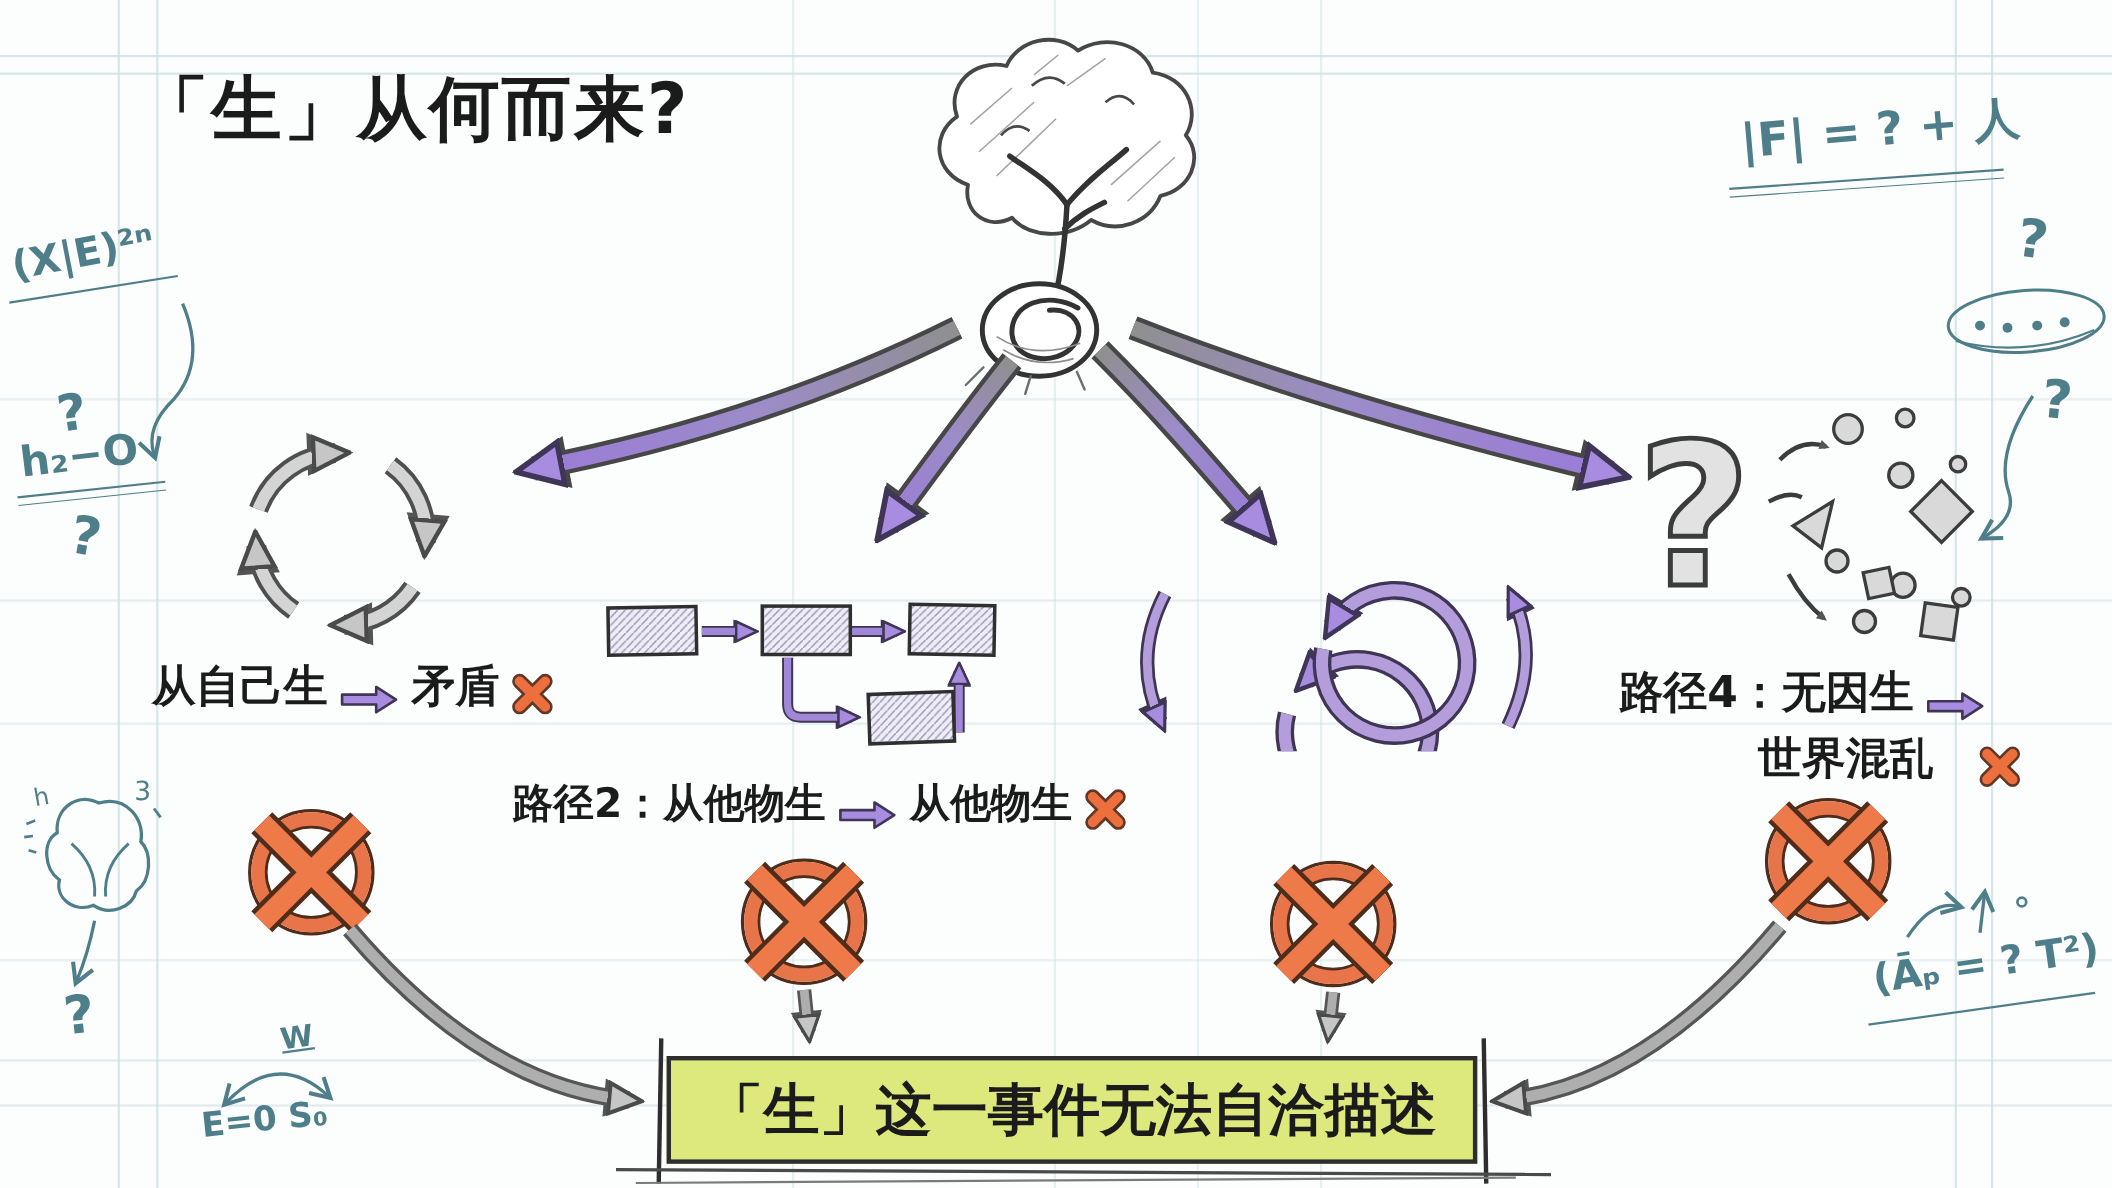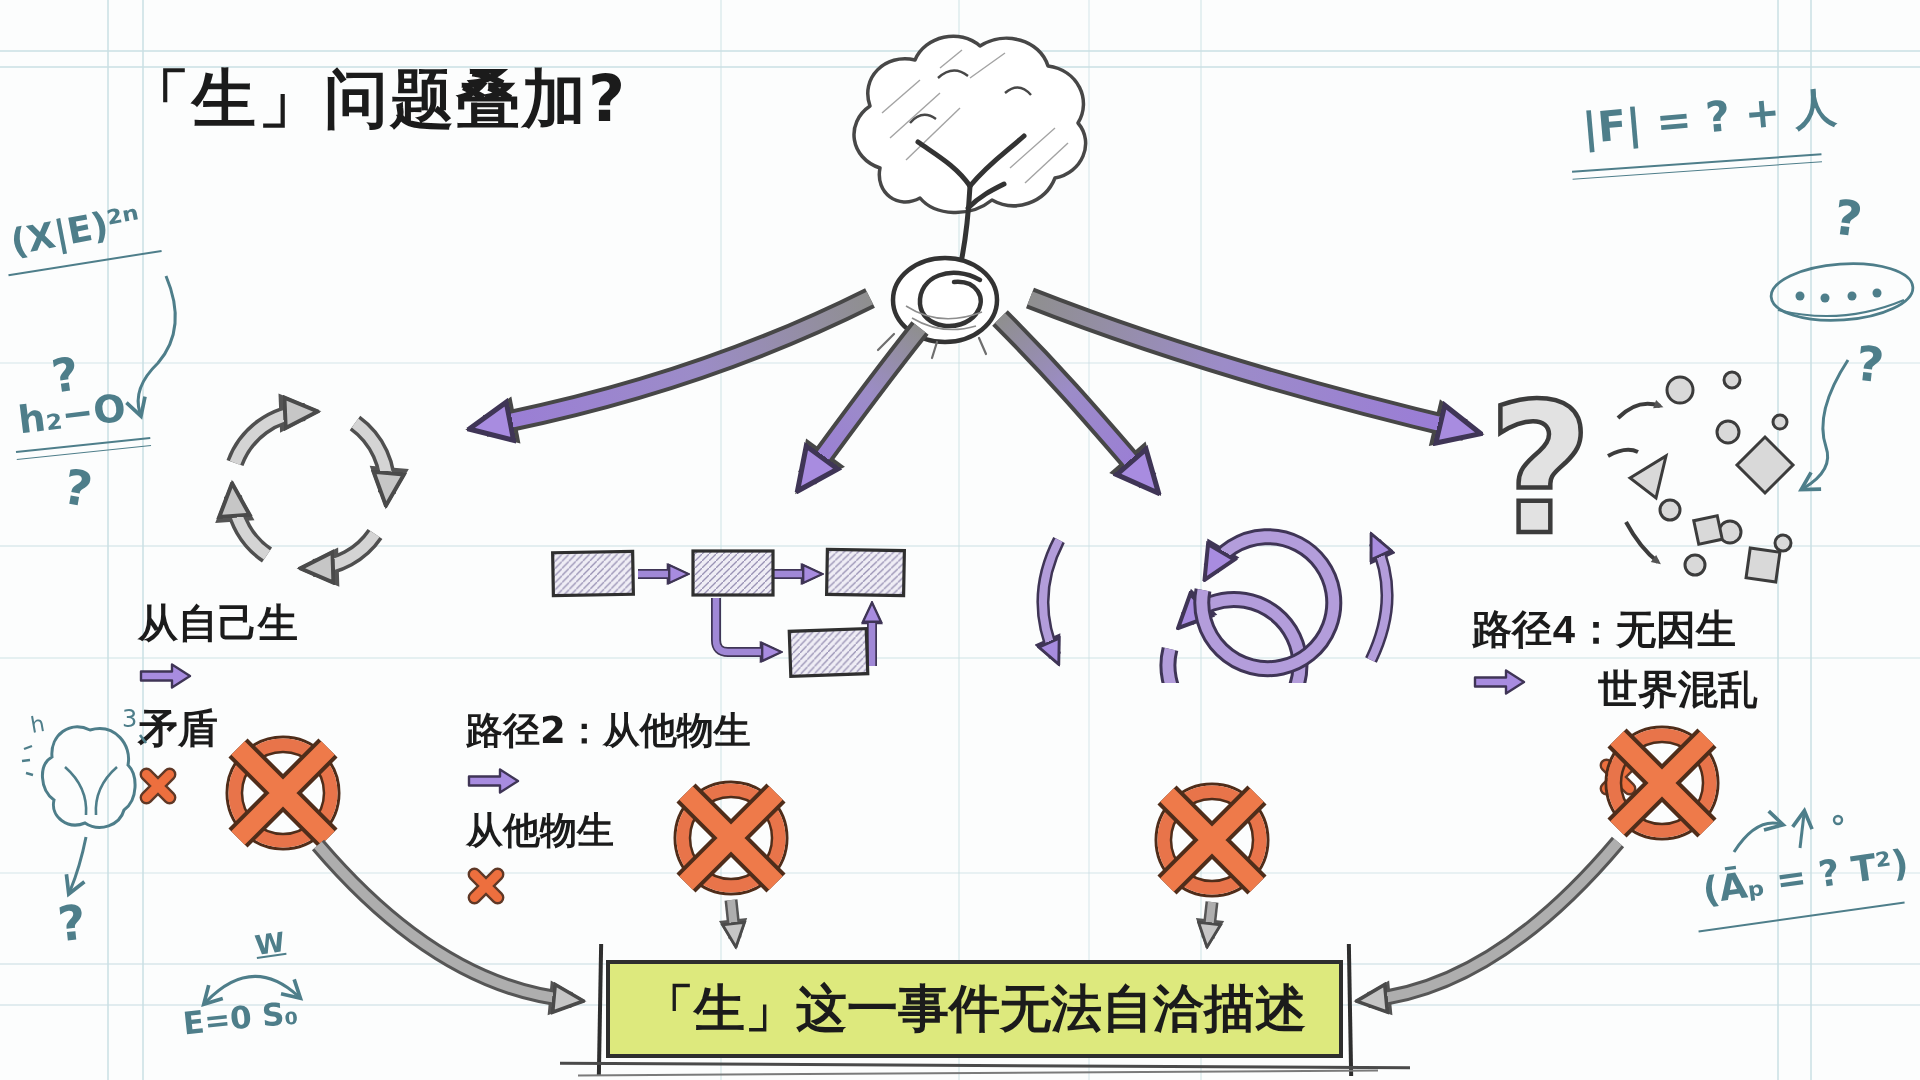--- a/index.html
+++ b/index.html
@@ -2,21 +2,21 @@
 <html><head>
 <meta charset="utf-8">
 <style>
   html,body{margin:0;padding:0;background:#eee;}
   #canvas{position:relative;width:1920px;height:1080px;background:#fcfdfd;overflow:hidden;
           font-family:"DejaVu Sans",sans-serif;color:#1b1b1b;}
   .abs{position:absolute;}
   .vline{position:absolute;top:0;bottom:0;width:2px;background:#cadfe3;opacity:.75;}
   .hline{position:absolute;left:0;right:0;height:2px;background:#cadfe3;opacity:.75;}
   .title{position:absolute;left:126px;top:56px;font-size:64px;font-weight:800;letter-spacing:2px;}
-  .row{position:absolute;display:flex;align-items:flex-start;gap:10px;font-weight:700;font-size:40px;white-space:nowrap;flex-direction:column;}
+  .row{position:absolute;display:flex;align-items:flex-end;gap:10px;font-weight:700;font-size:40px;white-space:nowrap;}
   .row.small{font-size:37px;}
   .doodle{position:absolute;color:#4e7e8a;font-weight:700;white-space:nowrap;}
   .dunder{position:absolute;height:6px;border-top:2.5px solid #4e7e8a;border-bottom:1.5px solid #4e7e8a;}
   .conclusion{position:absolute;left:606px;top:960px;width:737px;height:98px;background:#dde97d;
       border:4px solid #2e2e2e;display:flex;align-items:center;justify-content:center;
       font-size:51px;font-weight:800;box-sizing:border-box;}
   .endbar{position:absolute;width:4px;height:132px;background:#2e2e2e;top:944px;}
   .scribble{position:absolute;border-top:3px solid #4a4a4a;}
   svg{display:block;}
   .inline-ic{display:inline-block;}
@@ -83,21 +83,21 @@
   <div class="vline" style="left:1810px;"></div>
   <div class="hline" style="top:50px;"></div>
   <div class="hline" style="top:66px;"></div>
   <div class="hline" style="top:362px;opacity:.4;"></div>
   <div class="hline" style="top:545px;opacity:.5;"></div>
   <div class="hline" style="top:657px;opacity:.45;"></div>
   <div class="hline" style="top:872px;opacity:.4;"></div>
   <div class="hline" style="top:963px;opacity:.55;"></div>
   <div class="hline" style="top:1004px;opacity:.55;"></div>
 
-  <div class="title">「生」问题叠加?</div>
+  <div class="title">「生」从何而来?</div>
 
   <svg class="abs" style="left:820px;top:18px;" width="300" height="350" viewBox="0 0 300 350">
     <path d="M60,150 C30,140 25,105 50,88 C40,60 65,35 95,42 C105,18 140,10 160,28 C185,12 220,22 228,48 C258,52 272,82 258,105 C275,125 262,155 235,160 C225,185 195,195 172,182 C150,200 115,198 100,180 C78,192 55,175 60,150 Z" fill="#ffffff" stroke="#474747" stroke-width="3.5" stroke-linejoin="round"></path>
     <g stroke="#a3a3a3" stroke-width="1.4">
       <path d="M62,95 L100,62"></path>
         <path d="M70,120 L120,75"></path>
         <path d="M86,142 L140,90"></path>
         <path d="M150,60 L185,35"></path>
         <path d="M190,150 L235,110"></path>
         <path d="M205,165 L248,125"></path>
@@ -226,21 +226,21 @@
         <path d="M3,10.5 h31 v-7 l18,11.5 -18,11.5 v-7 h-31 z" fill="#a88ce0" stroke="#3f3556" stroke-width="2.4" stroke-linejoin="round"></path>
       </svg>
     <span>从他物生</span>
     <svg class="inline-ic" width="40" height="40" viewBox="0 0 38 38">
         <path d="M8,8 L30,30 M30,8 L8,30" stroke="#5f3826" stroke-width="13" stroke-linecap="round" fill="none"></path>
         <path d="M8,8 L30,30 M30,8 L8,30" stroke="#ed6f3e" stroke-width="8.5" stroke-linecap="round" fill="none"></path>
       </svg>
   </div>
 
 
-  <div class="row" style="left:1472px;top:602px;font-family:Liberation Mono, monospace;">
+  <div class="row" style="left:1472px;top:602px;">
     <span>路径4：无因生</span>
     <svg class="inline-ic" width="56" height="30" viewBox="0 0 56 30">
         <path d="M3,10.5 h31 v-7 l18,11.5 -18,11.5 v-7 h-31 z" fill="#a88ce0" stroke="#3f3556" stroke-width="2.4" stroke-linejoin="round"></path>
       </svg>
   </div>
   <div class="row" style="left:1598px;top:662px;gap:40px;">
     <span>世界混乱</span>
     <svg class="inline-ic" width="40" height="40" viewBox="0 0 38 38">
         <path d="M8,8 L30,30 M30,8 L8,30" stroke="#5f3826" stroke-width="13" stroke-linecap="round" fill="none"></path>
         <path d="M8,8 L30,30 M30,8 L8,30" stroke="#ed6f3e" stroke-width="8.5" stroke-linecap="round" fill="none"></path>

